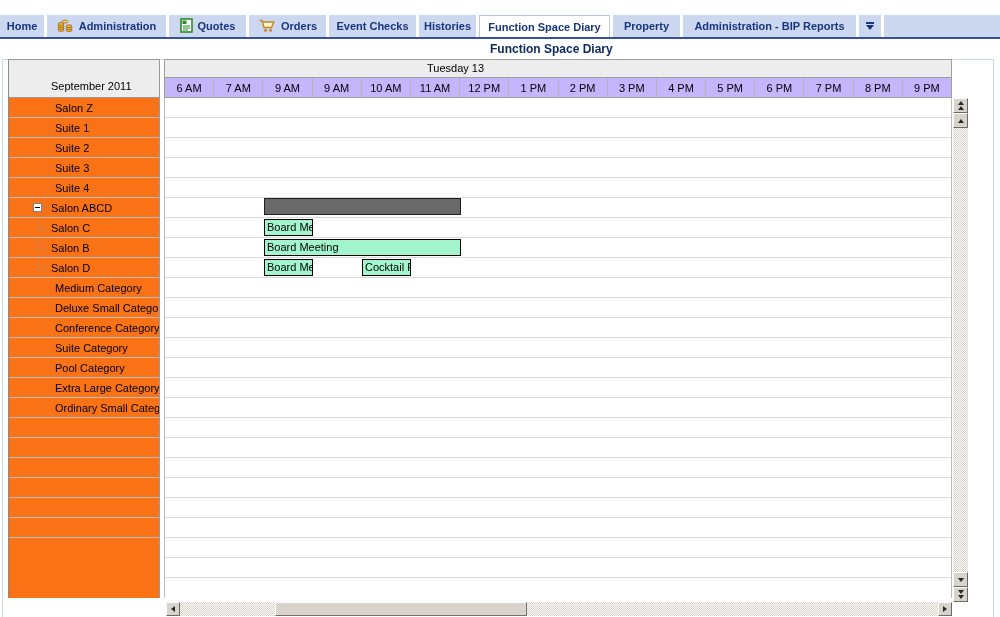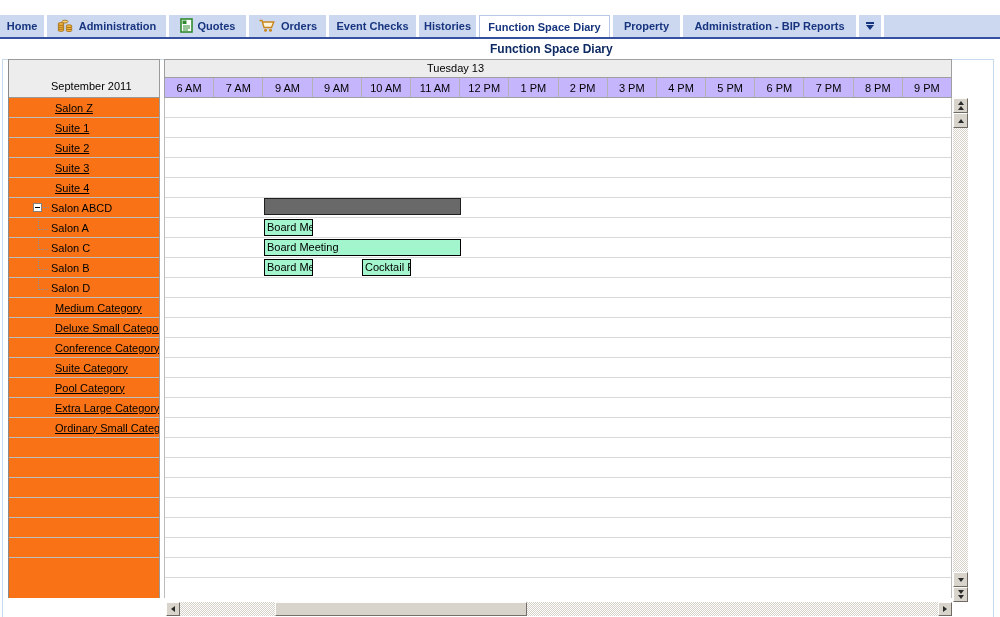--- a/index.html
+++ b/index.html
@@ -25,21 +25,21 @@
   .frame{position:absolute;left:2px;top:44px;width:990px;height:562px;border:1px solid #c6d8ec;}
 
   
   .sidebar{position:absolute;left:8px;top:44px;width:152px;height:539px;box-sizing:border-box;
            border-left:1px solid #8a8a8a;border-right:1px solid #9a9a9a;border-top:1px solid #9a9a9a;background:#f97316;}
   .sb-header{height:38px;background:#ededed;border-bottom:1px solid #9a9a9a;
              display:flex;align-items:flex-end;padding:0 0 5px 42px;box-sizing:border-box;
              font-size:11px;}
   .sb-row{height:20px;box-sizing:border-box;border-bottom:1px solid #bdbdbd;
           display:flex;align-items:center;font-size:11px;white-space:nowrap;overflow:hidden;}
-  .sb-row.plain{padding-left:46px;text-decoration:underline;}
+  .sb-row.plain{padding-left:46px;}
   .exp{width:9px;height:9px;box-sizing:border-box;border:1px solid #808080;background:#fff;
        position:relative;margin-left:24px;flex:none;cursor:default;}
   .exp::after{content:"";position:absolute;left:1px;top:3px;width:5px;height:1px;background:#000;}
   .conn{width:6px;border-top:1px dotted #909090;flex:none;margin:0 2px 0 1px;}
   .elb{width:9px;height:12px;border-left:1px dotted #909090;border-bottom:1px dotted #909090;
        margin-left:29px;margin-top:-8px;flex:none;}
   .elb + .lbl{margin-left:3px;}
 
   
   .day-header{position:absolute;left:164px;top:44px;width:788px;height:19px;background:#ededed;
@@ -164,24 +164,20 @@
     <div class="sb-row plain">
         <span class="lbl">Suite 4</span>
       </div>
     <div class="sb-row">
       <span class="exp"></span>
         <span class="conn"></span>
       <span class="lbl">Salon ABCD</span>
     </div>
     <div class="sb-row">
         <span class="elb"></span>
-        <span class="lbl">Salon A</span>
-      </div>
-    <div class="sb-row">
-        <span class="elb"></span>
         <span class="lbl">Salon C</span>
       </div>
     <div class="sb-row">
         <span class="elb"></span>
         <span class="lbl">Salon B</span>
       </div>
     <div class="sb-row">
         <span class="elb"></span>
         <span class="lbl">Salon D</span>
       </div>

